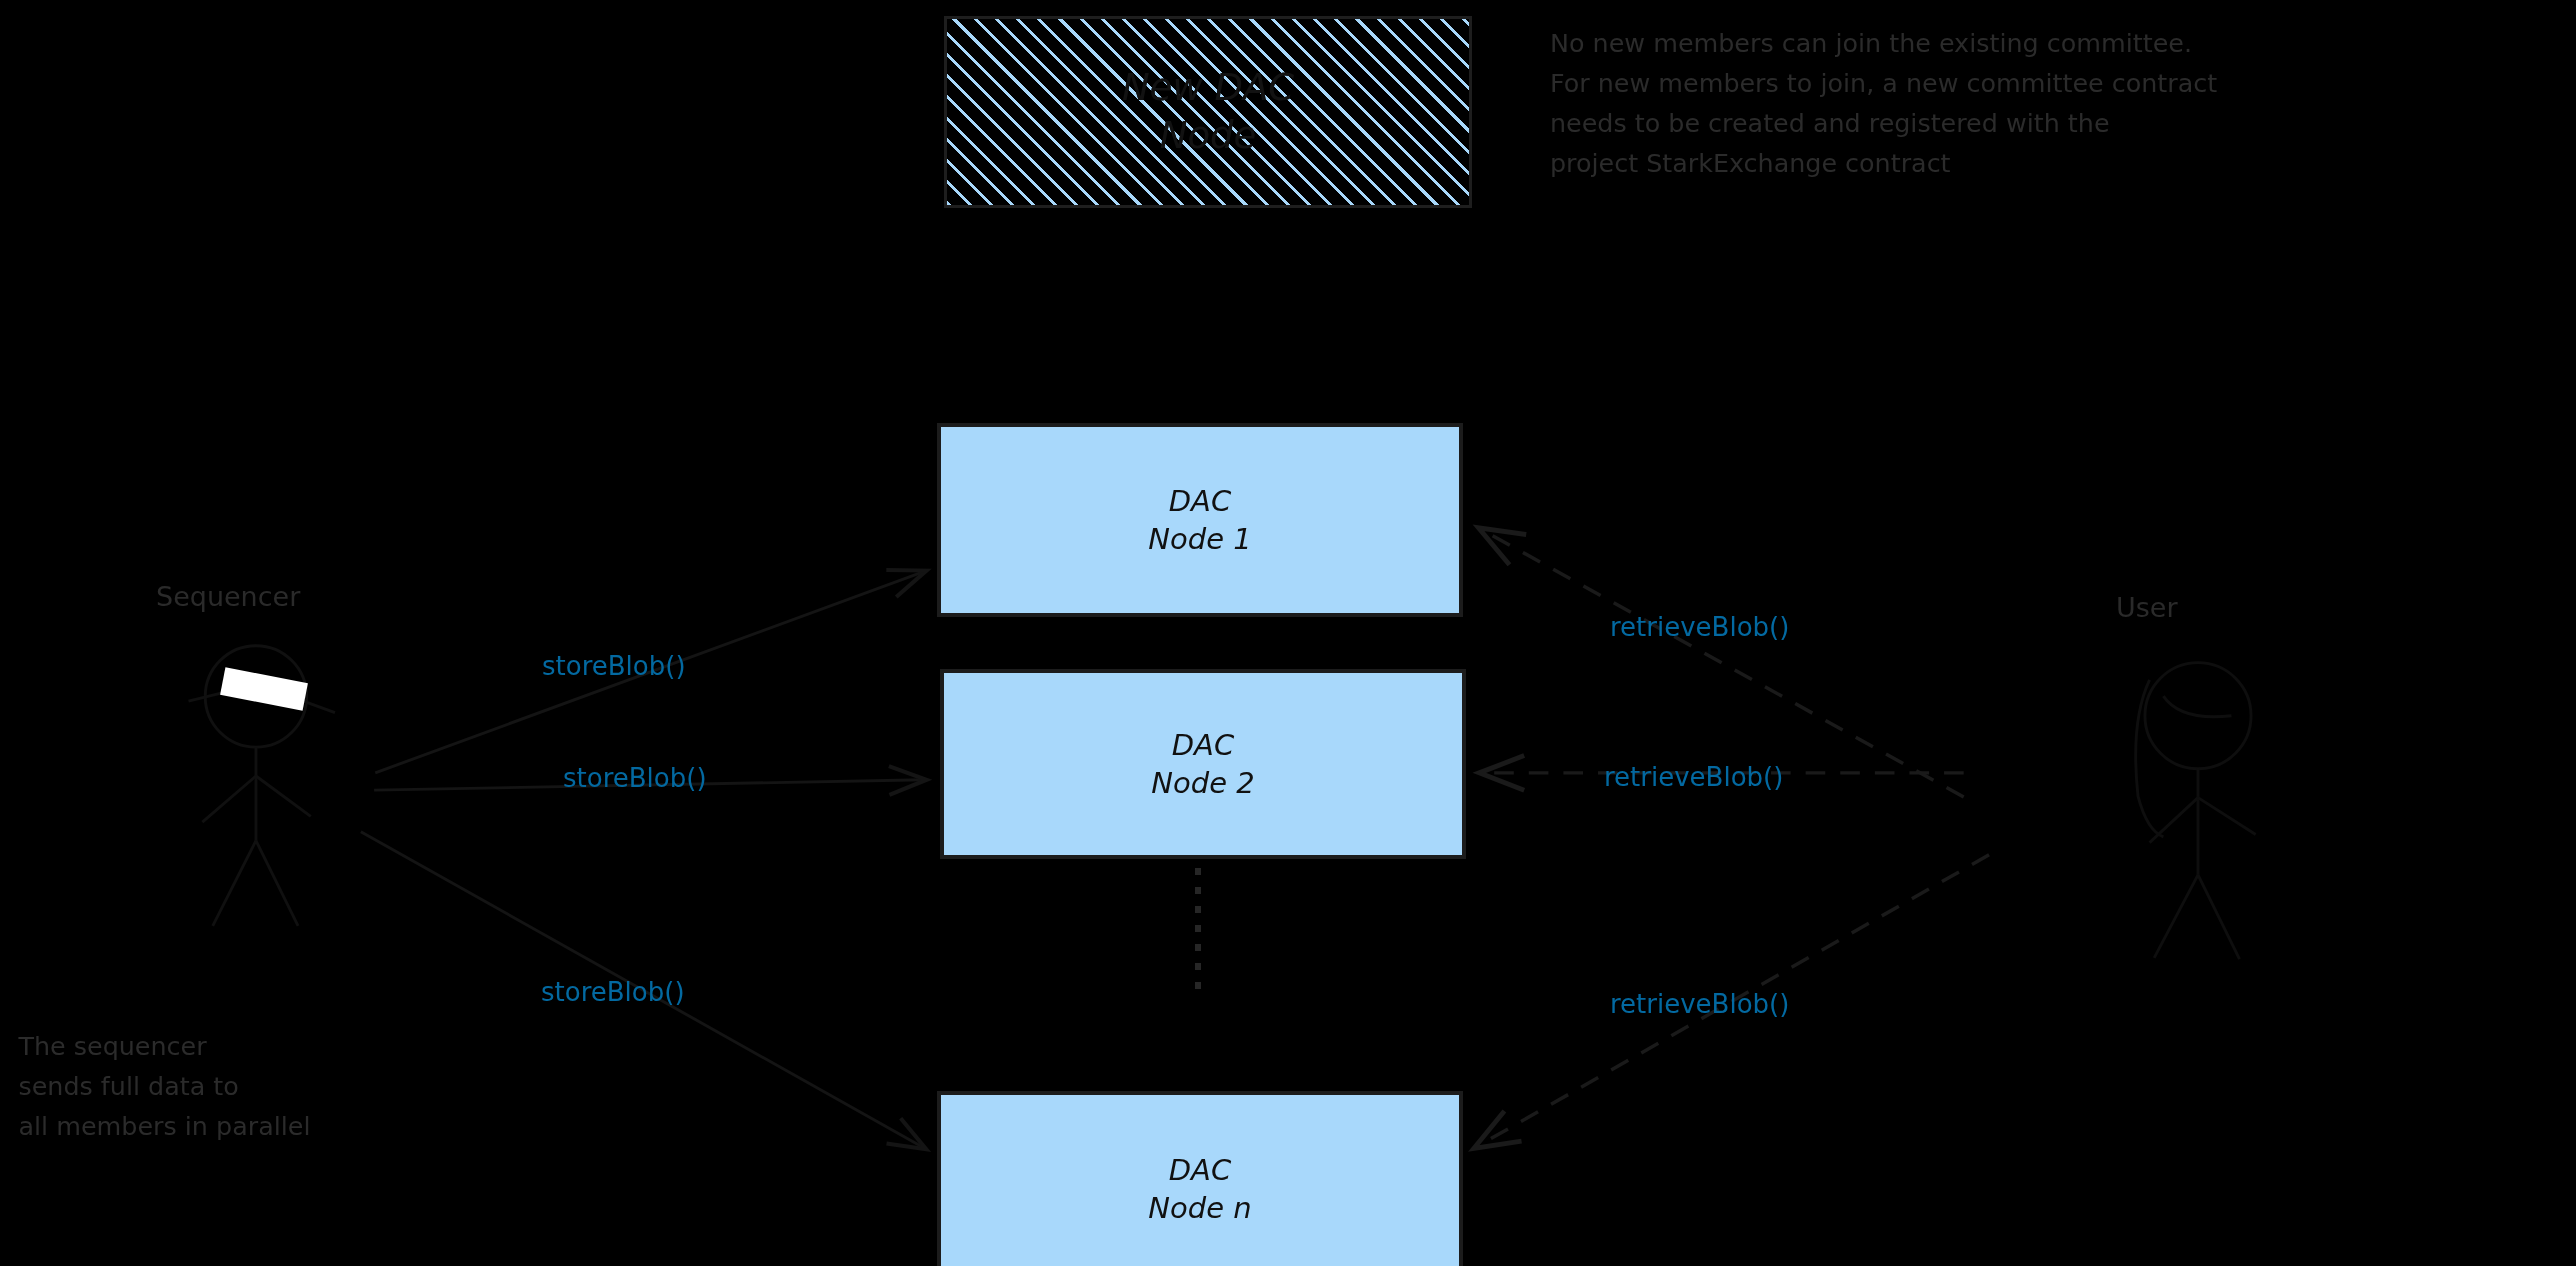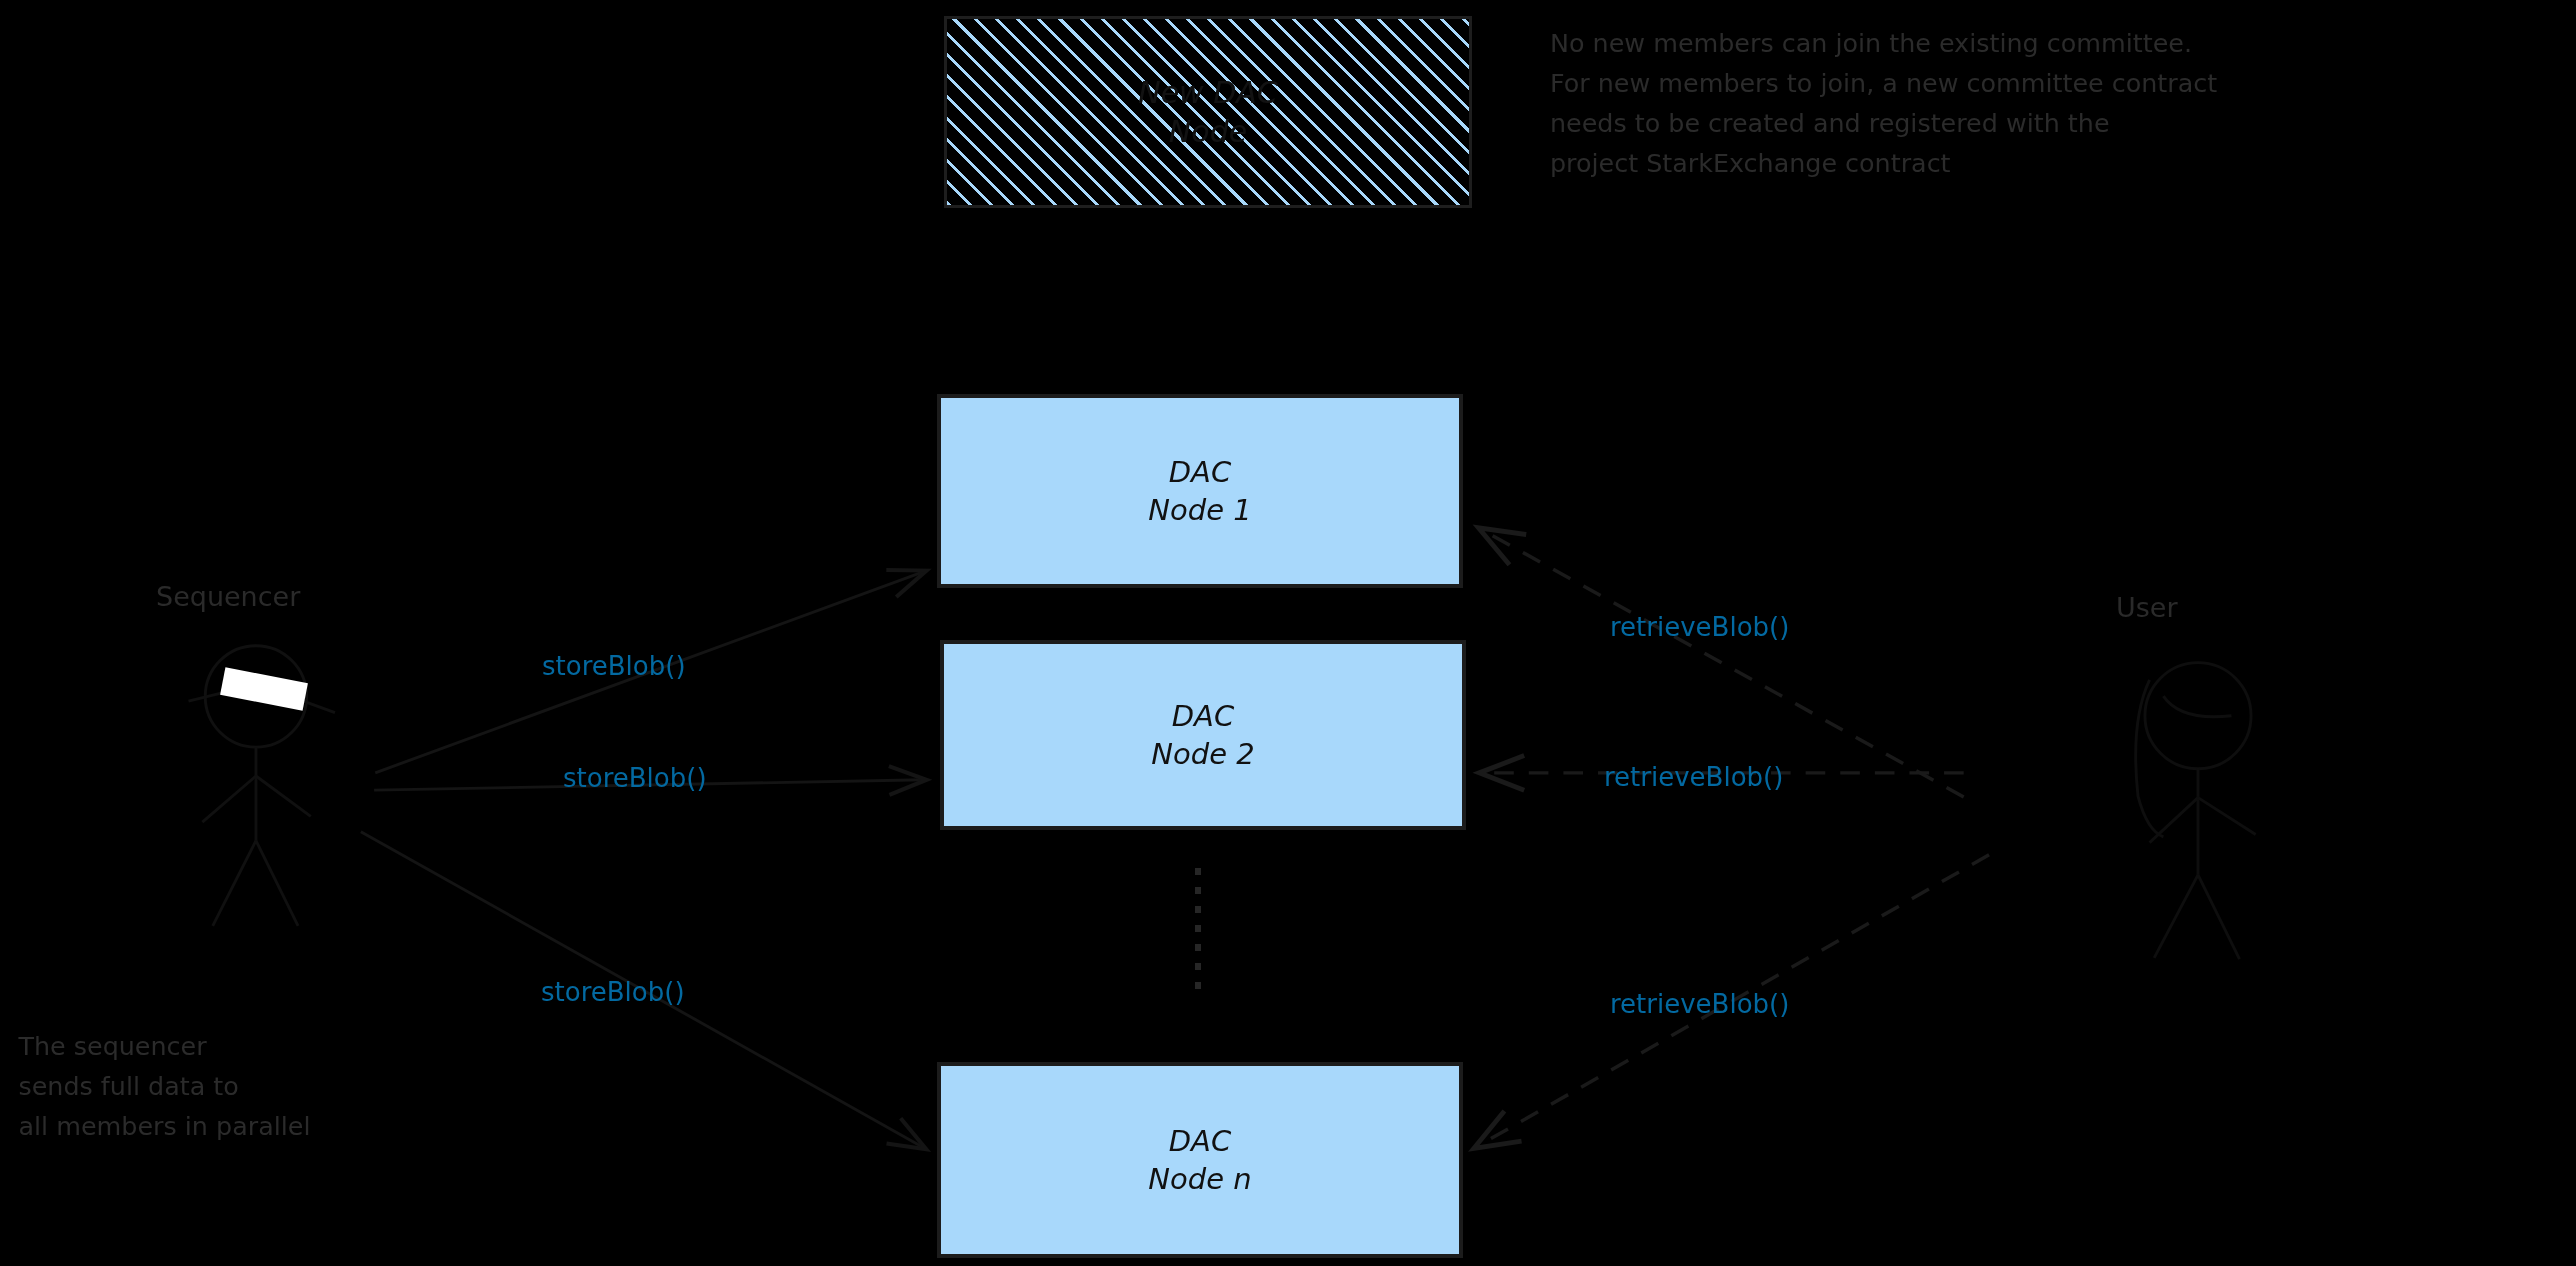--- a/index.html
+++ b/index.html
@@ -32,38 +32,39 @@
         #a8d8fb 0px,
         #a8d8fb 2.9px,
         #000000 2.9px,
         #000000 15px);
     display: flex;
     align-items: center;
     justify-content: center;
   }
   .hatch-label {
     color: #121212;
-    font-size: 30px;
+    font-size: 37px;
     line-height: 1.30;
     text-align: center;
     font-family: "DejaVu Sans", sans-serif;
     font-style: italic;
     text-shadow: 0 0 0.6px #000;
     white-space: pre-line;
   }
 
   
   .node-box {
     box-sizing: border-box;
     background: #a8d8fb;
     border: 4px solid #1c1c1c;
     display: flex;
     align-items: center;
     justify-content: center;
     flex-direction: column;
+    margin-top: 29px;
   }
   .node-label {
     color: #111111;
     font-size: 29px;
     line-height: 1.32;
     text-align: center;
     font-style: italic;
     font-family: "DejaVu Sans", sans-serif;
     white-space: pre-line;
   }

